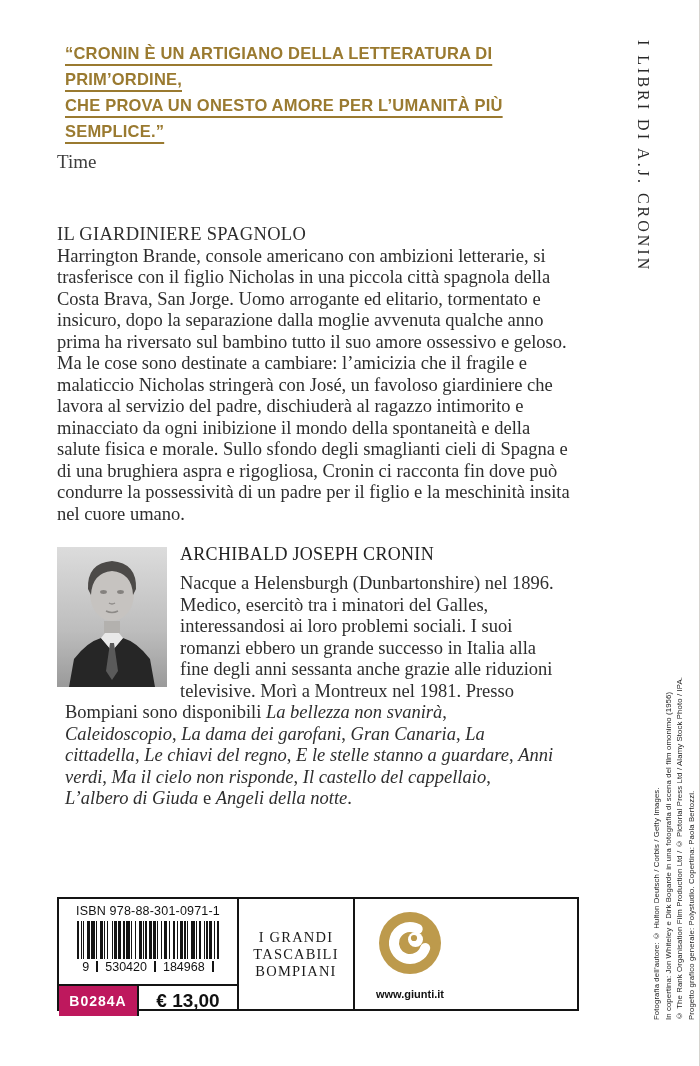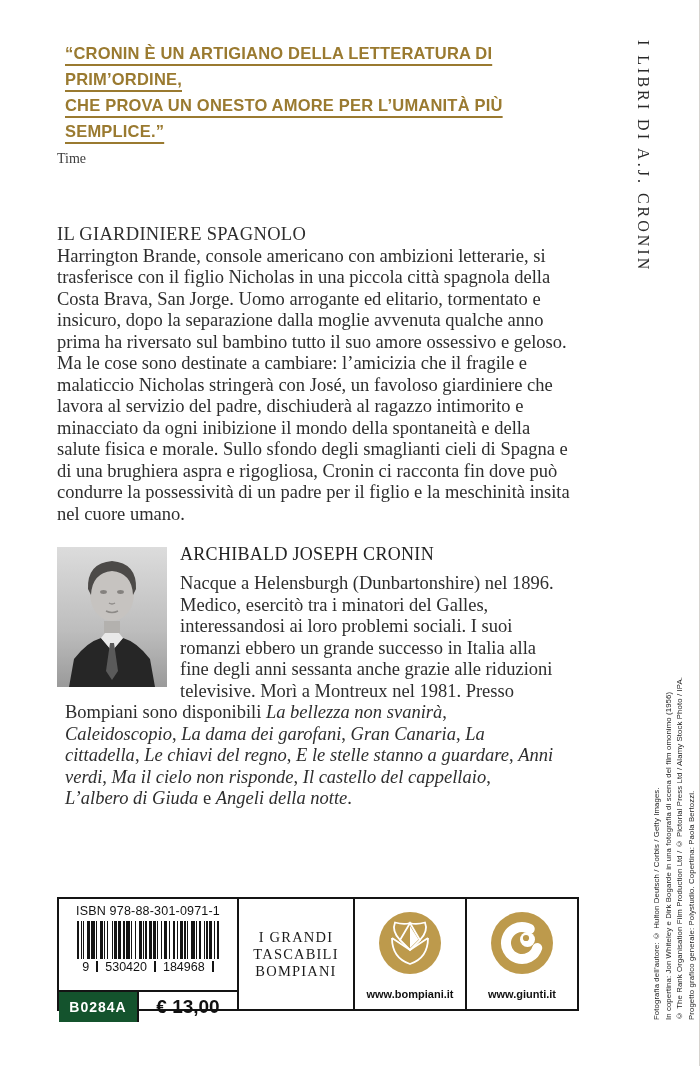--- a/index.html
+++ b/index.html
@@ -10,21 +10,21 @@
   .page-edge { position:absolute; right:0; top:0; width:1px; height:100%; background:#d6d4d0; }
 
   
   .quote-block { position:absolute; left:57px; top:40px; width:522px; }
   .quote-line {
     font-family:"Liberation Sans", sans-serif; font-weight:bold;
     font-size:16.5px; line-height:26px; letter-spacing:0.2px;
     color:#9a7a30; text-decoration:underline;
     text-underline-offset:5px; text-decoration-thickness:1.5px;margin-left:8px;
   }
-  .quote-attribution { margin-top:7px; font-size:14px; color:#3d3d3d; }
+  .quote-attribution { margin-top:7px; font-size:19px; color:#3d3d3d; }
 
   
   .spine-label {
     position:absolute; left:634px; top:40px; height:260px;
     writing-mode:vertical-rl; font-size:16px; letter-spacing:3px; color:#2a2a2a;
     white-space:nowrap;
   }
 
   
   .synopsis { position:absolute; left:57px; top:224px; width:520px; color:#2e2e2e; }
@@ -37,38 +37,38 @@
   .author-name { font-size:18px; line-height:22px; letter-spacing:0.3px; color:#222; }
   .author-bio { margin:8px; font-size:18.5px; line-height:21.5px; }
   .author-bio i { font-style:italic; }
 
   
   .footer-strip {
     position:absolute; left:57px; top:897px; width:522px; height:114px;
     display:flex; border:2px solid #141414; box-sizing:border-box; background:#fff;
   }
   .barcode-box { width:178px; display:flex; flex-direction:column; box-sizing:border-box; }
-  .barcode-top { flex:1; padding:5px 6px 16px; }
+  .barcode-top { flex:1; padding:5px 6px 10px; }
   .isbn-label {
     font-family:"Liberation Sans", sans-serif; font-size:12.5px; letter-spacing:0.2px;
     text-align:center; color:#111; white-space:nowrap;
   }
   .bars { height:38px; margin-top:3px; display:flex; justify-content:center; align-items:stretch; }
   .bar { background:#141414; flex:0 0 auto; }
   .digits-row {
     margin-top:1px; display:flex; justify-content:center; align-items:flex-start; gap:7px;
     font-family:"Liberation Sans", sans-serif; font-size:12.5px; color:#111;
   }
   .guard { width:2px; height:11px; background:#141414; margin-top:1px; }
   .price-row {
     height:30px; border-top:2px solid #141414; display:flex;
     font-family:"Liberation Sans", sans-serif; font-weight:bold; flex:0 0 auto;
   }
   .code-cell {
-    width:78px; background:#14532d; color:#fff; display:flex; align-items:center;
+    width:78px; background:#be185d; color:#fff; display:flex; align-items:center;
     justify-content:center; font-size:14px; letter-spacing:1px;
   }
   .price-cell {
     flex:1; display:flex; align-items:center; justify-content:center;
     font-size:19px; color:#111; border-left:2px solid #141414;
   }
   .imprint-box {
     width:114px; border-left:2px solid #141414; display:flex; flex-direction:column;
     align-items:center; justify-content:center; text-align:center;
     font-size:14.5px; line-height:17px; letter-spacing:1.2px; color:#1a1a1a;
@@ -196,36 +196,20 @@
         <div class="price-cell">€ 13,00</div>
       </div>
     </div>
 
     <div class="imprint-box">
       <div>I GRANDI</div>
       <div>TASCABILI</div>
       <div>BOMPIANI</div>
     </div>
 
-    <div class="logo-box">
-      <span class="logo-circle">
-        <svg width="62" height="62" viewBox="0 0 62 62" xmlns="http://www.w3.org/2000/svg" aria-hidden="true">
-          <circle cx="31" cy="31" r="31" fill="#bd9a4c"></circle>
-          <g stroke="#ffffff" stroke-width="1.8" fill="none">
-            <path d="M13 26 Q13 46 31 52 Q49 46 49 26"></path>
-            <path d="M13 26 L31 38 L49 26"></path>
-            <path d="M31 11 L41 28 L31 38 L21 28 Z"></path>
-            <path d="M21 28 Q12.5 19 16 10.5 Q25 13 31 11"></path>
-            <path d="M41 28 Q49.5 19 46 10.5 Q37 13 31 11"></path>
-          </g>
-          <path d="M31 14 L39.5 27.5 L31 36 Z" fill="#ffffff"></path>
-        </svg>
-      </span>
-      <div class="logo-url">www.bompiani.it</div>
-    </div>
 
     <div class="logo-box">
       <span class="logo-circle">
         <svg width="62" height="62" viewBox="0 0 62 62" xmlns="http://www.w3.org/2000/svg" aria-hidden="true">
           <circle cx="31" cy="31" r="31" fill="#bd9a4c"></circle>
           <circle cx="31" cy="31" r="16" fill="none" stroke="#ffffff" stroke-width="10" stroke-dasharray="78 22.5" stroke-linecap="round" transform="rotate(18 31 31)"></circle>
           <circle cx="36.5" cy="27.5" r="7.5" fill="#ffffff"></circle>
           <circle cx="35" cy="26" r="3.1" fill="#bd9a4c"></circle>
         </svg>
       </span>

